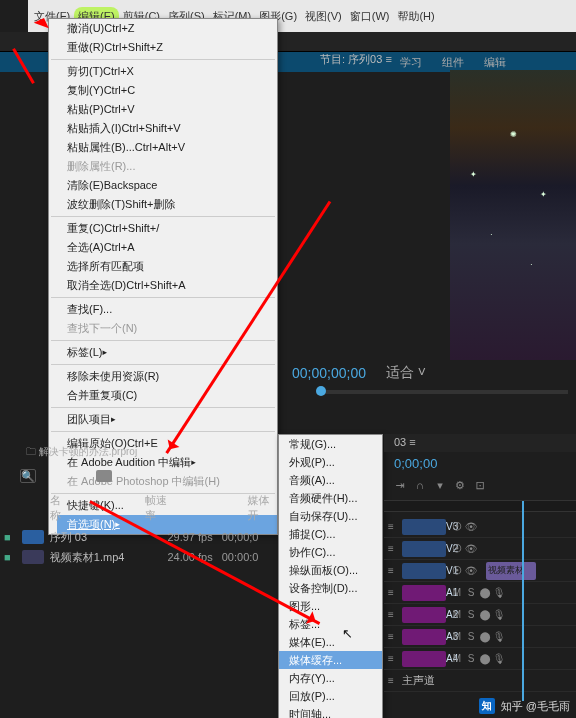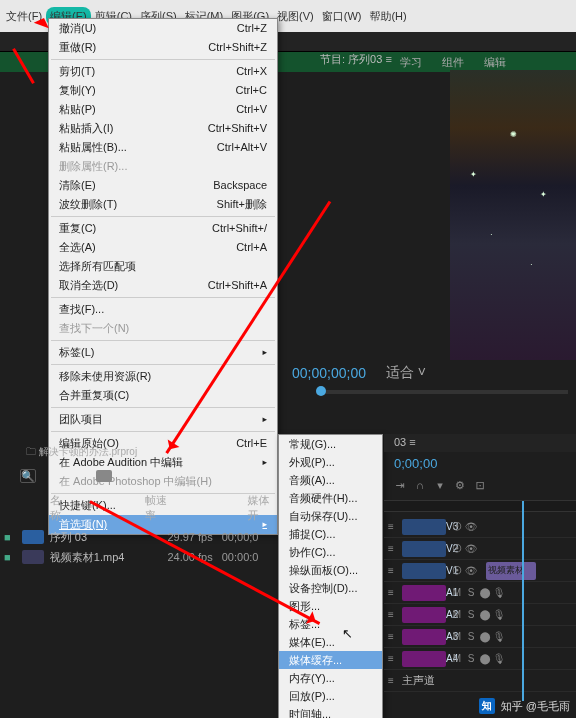--- a/index.html
+++ b/index.html
@@ -1,30 +1,30 @@
 <!DOCTYPE html>
 <html><head>
 <meta charset="utf-8">
 <style>
   * { margin: 0; padding: 0; box-sizing: border-box; font-family: "Microsoft YaHei", Arial, sans-serif; }
   body { width: 576px; height: 718px; background: #1e1e1e; color: #ccc; font-size: 11px; overflow: hidden; position: relative; }
   
-  .menubar { height: 32px; background: #e8e8e8; color: #333; display: flex; align-items: center; padding: 0 2px; font-size: 11px; }
+  .menubar { height: 32px; background: #e8e8e8; color: #333; display: flex; align-items: center; padding: 0 2px; font-size: 11px; margin-left: 28px; }
   .menubar span { padding: 2px 4px; }
-  .menubar .active { background: #14b8a6; border-radius: 8px; }
+  .menubar .active { background: #bef264; border-radius: 8px; }
   
   .toolbar { height: 20px; background: #232323; border-bottom: 1px solid #000; }
-  .tabs { height: 20px; background: #14532d; display: flex; align-items: center; gap: 20px; padding: 0 60px 0 400px; color: #aaa; font-size: 11px; }
+  .tabs { height: 20px; background: #0c4a6e; display: flex; align-items: center; gap: 20px; padding: 0 60px 0 400px; color: #aaa; font-size: 11px; }
   
   .program-title { position: absolute; left: 320px; top: 52px; color: #bbb; font-size: 11px; }
   .program-panel { position: absolute; left: 450px; top: 70px; width: 126px; height: 290px; background: linear-gradient(0deg,#2a1a30 0%,#2a2a3a 40%,#1a1a28 60%,#3a2a18 80%,#2a3028 100%); }
   .fw { position: absolute; color: #dfd; font-size: 8px; }
   
   .edit-menu { position: absolute; left: 48px; top: 18px; width: 230px; background: #f0f0f0; color: #222; border: 1px solid #888; box-shadow: 2px 2px 6px rgba(0,0,0,.4); font-size: 11px; }
-  .edit-menu .item { display: flex; justify-content: space-between; padding: 2px 10px; line-height: 15px; }
+  .edit-menu .item { display: flex; justify-content: flex-start; padding: 2px 10px; line-height: 15px; margin-left: 8px; }
   .edit-menu .item.dis { color: #999; }
   .edit-menu .item.hi { background: #6ba4e0; color: #fff; text-decoration: underline; }
   .edit-menu .sep { height: 1px; background: #ccc; margin: 2px 2px; }
   .edit-menu .arrow::after { content: "▸"; font-size: 9px; }
   
   .sub-menu { position: absolute; left: 278px; top: 434px; width: 105px; background: #f0f0f0; color: #222; border: 1px solid #888; box-shadow: 2px 2px 6px rgba(0,0,0,.4); font-size: 11px; }
   .sub-menu .item { padding: 2px 10px; line-height: 14px; }
   .sub-menu .item.hi { background: #6ba4e0; color: #fff; }
   
   .playhead-area { position: absolute; left: 292px; top: 364px; width: 250px; color: #4aa8e0; font-size: 14px; display: flex; gap: 20px; align-items: center; }

